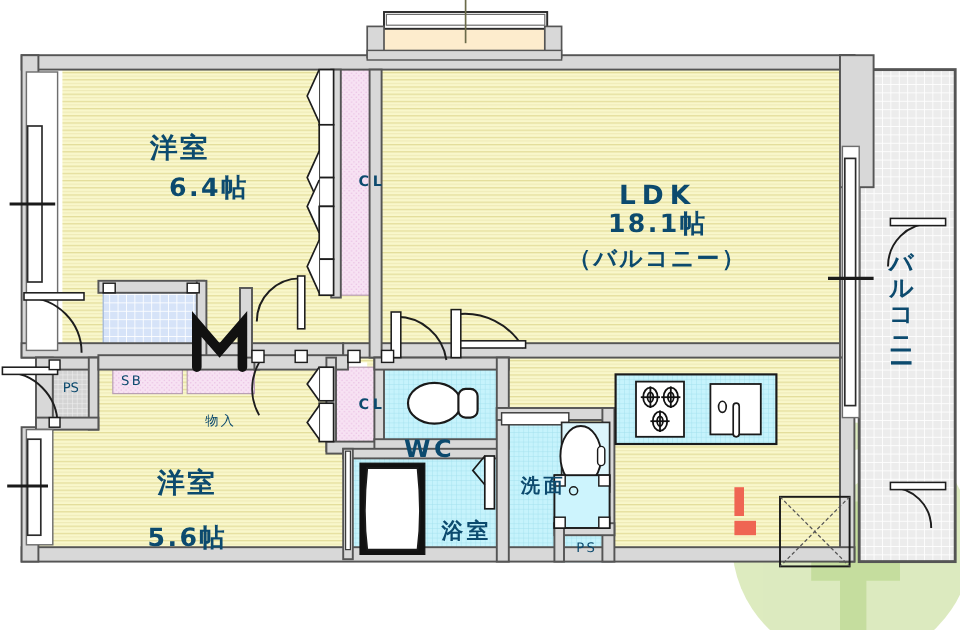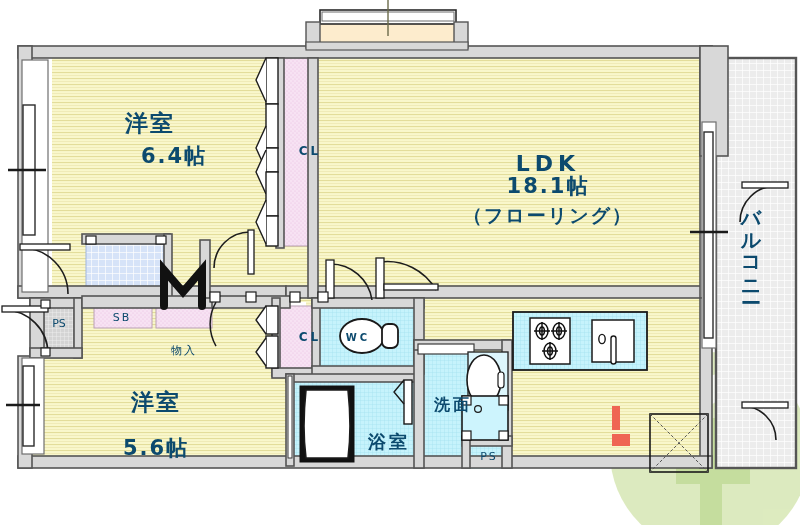--- a/index.html
+++ b/index.html
@@ -300,33 +300,33 @@
     <rect x="41" y="300" width="9" height="8"></rect>
     <rect x="41" y="348" width="9" height="8"></rect>
   </g>
 </svg>
 
 <div class="lbl lbl-room ctr" style="left:150px;top:108px;" data-name="bedroom-north-name">洋室</div>
 <div class="lbl lbl-sz ctr" style="left:150px;top:142px;margin-left:24px;" data-name="bedroom-north-size">6.4帖</div>
 
 <div class="lbl lbl-ldk ctr" style="left:548px;top:151px;" data-name="ldk-name">LDK</div>
 <div class="lbl lbl-sz ctr" style="left:548px;top:172px;" data-name="ldk-size">18.1帖</div>
-<div class="lbl lbl-sub ctr" style="left:548px;top:203px;" data-name="ldk-note">（フローリング）</div>
+<div class="lbl lbl-sub ctr" style="left:548px;top:203px;" data-name="ldk-note">（バルコニー）</div>
 
 <div class="lbl lbl-room ctr" style="left:156px;top:387px;" data-name="bedroom-south-name">洋室</div>
 <div class="lbl lbl-sz ctr" style="left:156px;top:434px;" data-name="bedroom-south-size">5.6帖</div>
 
 <div class="lbl lbl-bal" style="left:740px;top:196px;" data-name="balcony-name">バルコニー</div>
 
 <div class="lbl lbl-small ctr" style="left:376px;top:430px;font-size:18px;" data-name="bath-name">浴室</div>
 <div class="lbl lbl-small ctr" style="left:440px;top:395px;font-size:16px;" data-name="washroom-name">洗面</div>
-<div class="lbl lbl-small ctr" style="left:345px;top:332px;font-size:10px;" data-name="toilet-name">WC</div>
+<div class="lbl lbl-small ctr" style="left:345px;top:362px;font-size:20px;" data-name="toilet-name">WC</div>
 
 <div class="lbl lbl-small ctr" style="left:297px;top:144px;" data-name="closet-north-label">CL</div>
 <div class="lbl lbl-small ctr" style="left:297px;top:330px;" data-name="closet-south-label">CL</div>
-<div class="lbl lbl-tiny ctr" style="left:122px;top:311px;" data-name="shoebox-label">SB</div>
+<div class="lbl lbl-tiny ctr" style="left:110px;top:311px;" data-name="shoebox-label">SB</div>
 <div class="lbl lbl-tiny ctr" style="left:184px;top:311px;margin-top:32px;" data-name="monoire-label">物入</div>
 <div class="lbl lbl-tiny ctr" style="left:59px;top:318px;line-height:1.0;letter-spacing:0;" data-name="ps-entrance-label"><span>PS</span></div>
 <div class="lbl lbl-tiny ctr" style="left:489px;top:450px;" data-name="ps-washroom-label">PS</div>
 
 <style>
   [data-name="ps-entrance-label"]{width:18px;white-space:normal;word-break:break-all;}
 </style>
 
 </body></html>

